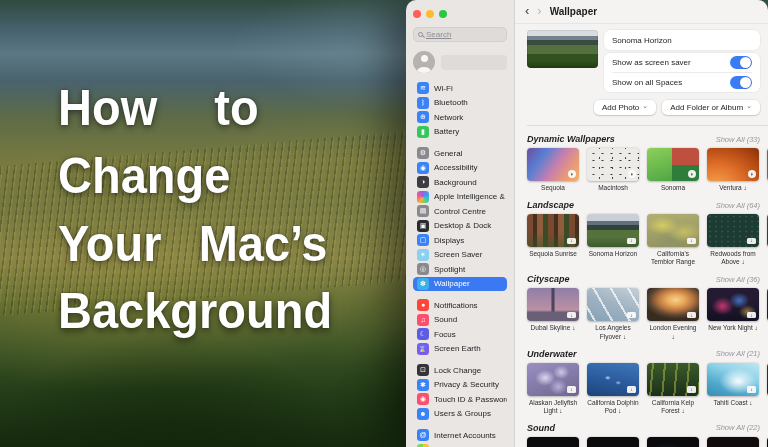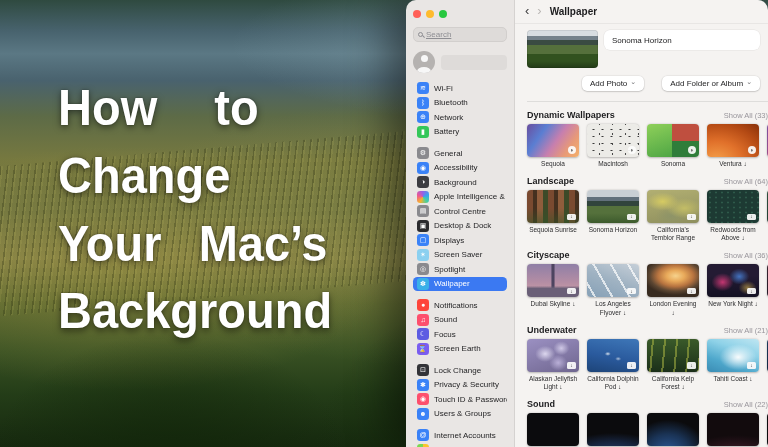--- a/index.html
+++ b/index.html
@@ -81,33 +81,33 @@
   .cards{flex:1;display:flex;flex-direction:column;gap:3px;}
   .card{background:#fff;border-radius:6px;box-shadow:0 0 0 .5px rgba(0,0,0,.07);}
   .name-card{height:20px;display:flex;align-items:center;padding:0 8px;font-size:8px;color:#1d1d1f;}
   .toggle-card{padding:0 8px;}
   .t-row{height:19px;display:flex;align-items:center;justify-content:space-between;
     font-size:8px;color:#1d1d1f;}
   .t-div{height:1px;background:rgba(0,0,0,.08);}
   .toggle{width:22px;height:13px;border-radius:7px;background:#3a7bf6;position:relative;flex:none;}
   .knob{position:absolute;right:1px;top:1px;width:11px;height:11px;border-radius:50%;
     background:#fff;box-shadow:0 .5px 1px rgba(0,0,0,.3);}
-  .btn-row{display:flex;justify-content:flex-end;gap:18px;padding:8px 8px 0 12px;}
+  .btn-row{display:flex;justify-content:flex-end;gap:6px;padding:8px 8px 0 12px;}
   .pill{background:#fff;border:none;border-radius:5px;height:15px;padding:0 8px;
     font-size:8px;color:#1d1d1f;display:flex;align-items:center;gap:3px;
     font-family:"Liberation Sans",sans-serif;
     box-shadow:0 .5px 1.5px rgba(0,0,0,.28),0 0 0 .5px rgba(0,0,0,.04);}
   .bchev{font-size:7px;color:#6e6e73;margin-top:-3px;}
   .hr{height:1px;background:rgba(0,0,0,.09);margin:10px 0 0 12px;}
 
   
   #sections{padding:8px 0 0 12px;}
   .wp-section{margin-bottom:8px;}
-  .sec-head{display:flex;justify-content:space-between;align-items:flex-end;
-    margin-bottom:4px;}
+  .sec-head{display:flex;justify-content:space-between;align-items:center;
+    padding-right:8px;margin-bottom:4px;font-style:italic;}
   .sec-title{font-size:9px;font-weight:700;color:#1d1d1f;}
   .show-all{font-size:7.5px;color:#98959b;}
   .thumb-row{display:flex;gap:8px;flex-wrap:nowrap;width:310px;}
   .thumb-cell{width:52px;flex:none;text-align:center;}
   .thumb{width:52px;height:33px;border-radius:4px;position:relative;
     box-shadow:0 .5px 2px rgba(0,0,0,.25);}
   .thumb-label{margin-top:3px;font-size:6.5px;line-height:1.25;color:#2c2c2e;min-height:8px;}
   .badge-dl{position:absolute;right:3px;bottom:3px;width:9px;height:6.5px;
     background:rgba(252,252,252,.92);border-radius:1.5px;color:#333;font-size:5px;
     display:flex;align-items:center;justify-content:center;line-height:1;}
@@ -329,20 +329,35 @@
         <span class="m-title">Wallpaper</span>
       </header>
       <div class="m-body">
 
         <div class="current-row">
           <div class="preview"></div>
           <div class="cards">
             <div class="card name-card">
               <span>Sonoma Horizon</span>
             </div>
+            <div class="card toggle-card">
+              <div class="t-row">
+                <span>Show as screen saver</span>
+                <span class="toggle">
+                    <span class="knob"></span>
+                  </span>
+              </div>
+              <div class="t-div"></div>
+              <div class="t-row">
+                <span>Show on all Spaces</span>
+                <span class="toggle">
+                    <span class="knob"></span>
+                  </span>
+              </div>
+            </div>
           </div>
         </div>
 
         <div class="btn-row">
           <button class="pill">
             <span>Add Photo</span>
             <span class="bchev">⌄</span>
           </button>
           <button class="pill">
             <span>Add Folder or Album</span>

